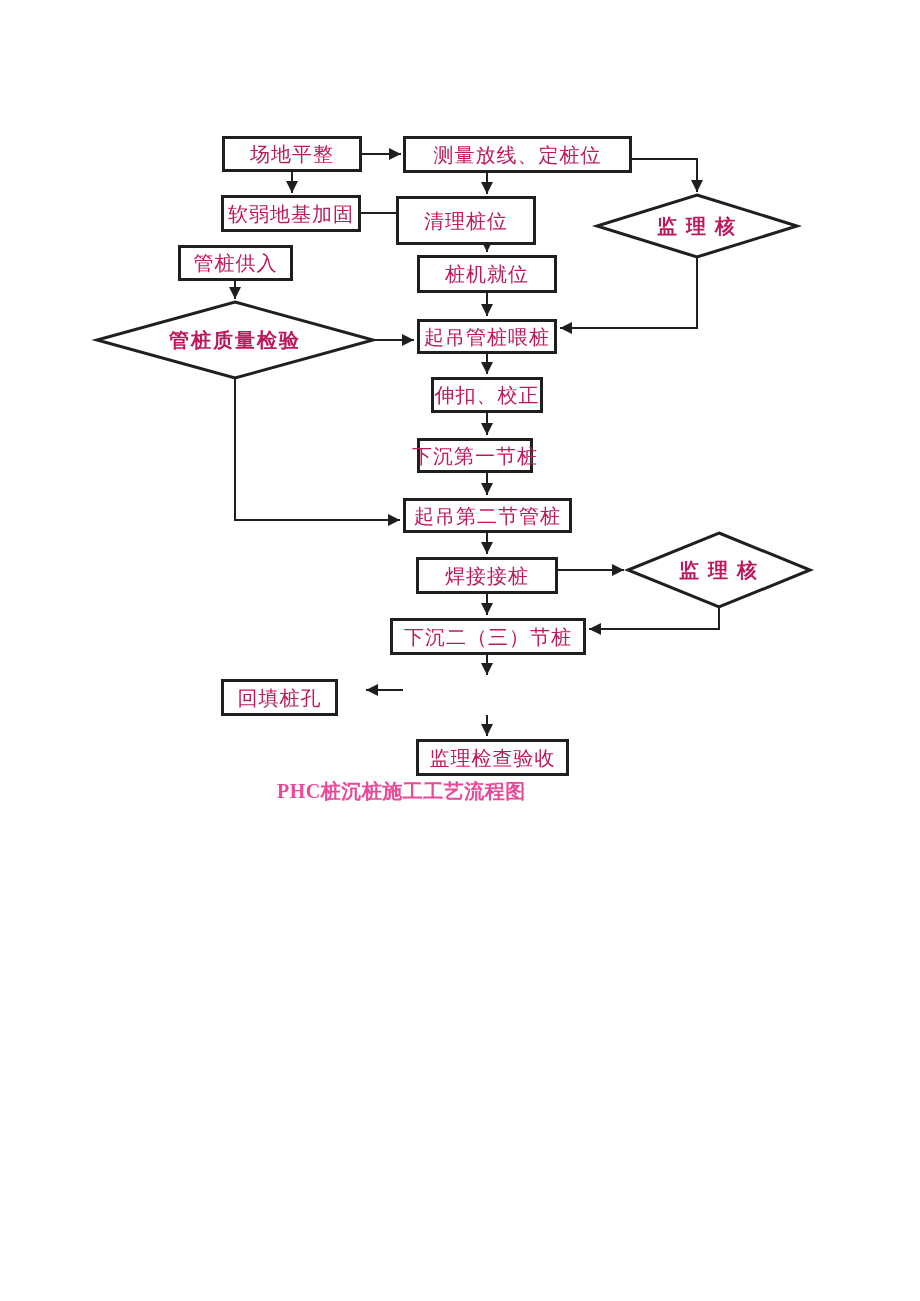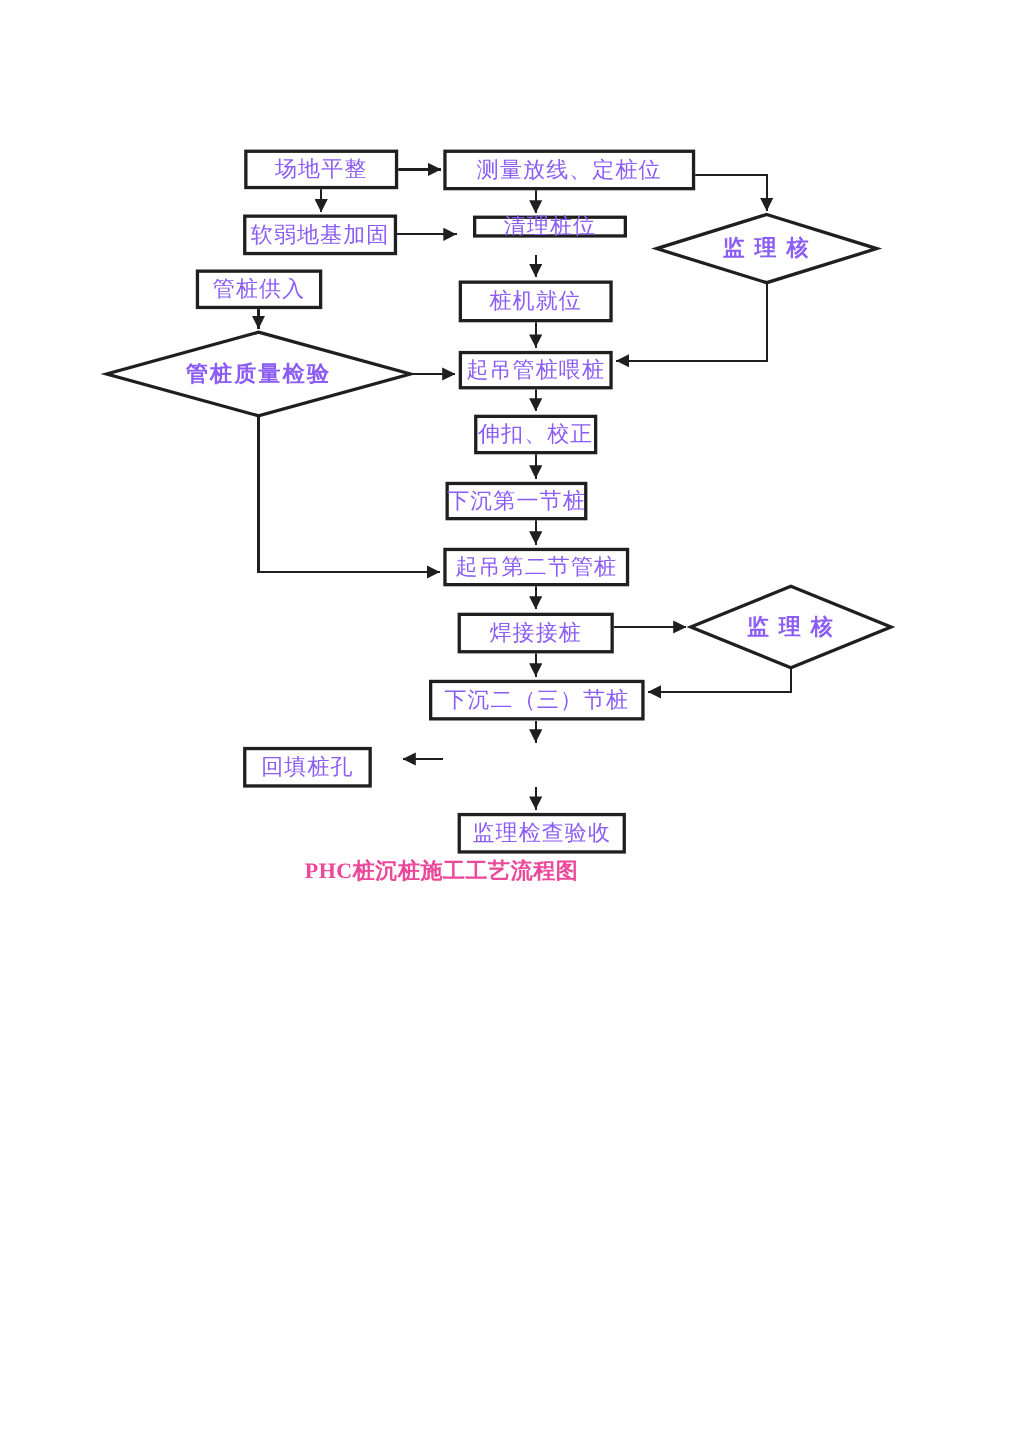--- a/index.html
+++ b/index.html
@@ -28,21 +28,21 @@
     justify-content: center;
     text-align: center;
   }
   .box {
     border: 3px solid #1f1f1f;
     background: #ffffff;
     z-index: 2;
   }
   .node span {
     font-size: 20px;
-    color: #8b5cf6;
+    color: #be185d;
     letter-spacing: 1px;
     white-space: nowrap;
     line-height: 1;
   }
   .diamond-label {
     background: transparent;
     z-index: 3;
   }
   .diamond-label span {
     letter-spacing: 2px;
@@ -118,41 +118,41 @@
   </div>
 
   <div class="node box" style="left:403px;top:136px;width:229px;height:37px">
     <span>测量放线、定桩位</span>
   </div>
 
   <div class="node box" style="left:221px;top:195px;width:140px;height:37px">
     <span>软弱地基加固</span>
   </div>
 
-  <div class="node box" style="left:430px;top:196px;width:140px;height:20px">
+  <div class="node box" style="left:396px;top:196px;width:140px;height:49px">
     <span>清理桩位</span>
   </div>
 
   <div class="node box" style="left:178px;top:245px;width:115px;height:36px">
     <span>管桩供入</span>
   </div>
 
   <div class="node box" style="left:417px;top:255px;width:140px;height:38px">
     <span>桩机就位</span>
   </div>
 
   <div class="node box" style="left:417px;top:319px;width:140px;height:35px">
     <span>起吊管桩喂桩</span>
   </div>
 
   <div class="node box" style="left:431px;top:377px;width:112px;height:36px">
     <span>伸扣、校正</span>
   </div>
 
-  <div class="node box" style="left:405px;top:438px;width:129px;height:35px">
+  <div class="node box" style="left:417px;top:438px;width:116px;height:35px">
     <span>下沉第一节桩</span>
   </div>
 
   <div class="node box" style="left:403px;top:498px;width:169px;height:35px">
     <span>起吊第二节管桩</span>
   </div>
 
   <div class="node box" style="left:390px;top:618px;width:196px;height:37px">
     <span>下沉二（三）节桩</span>
   </div>

